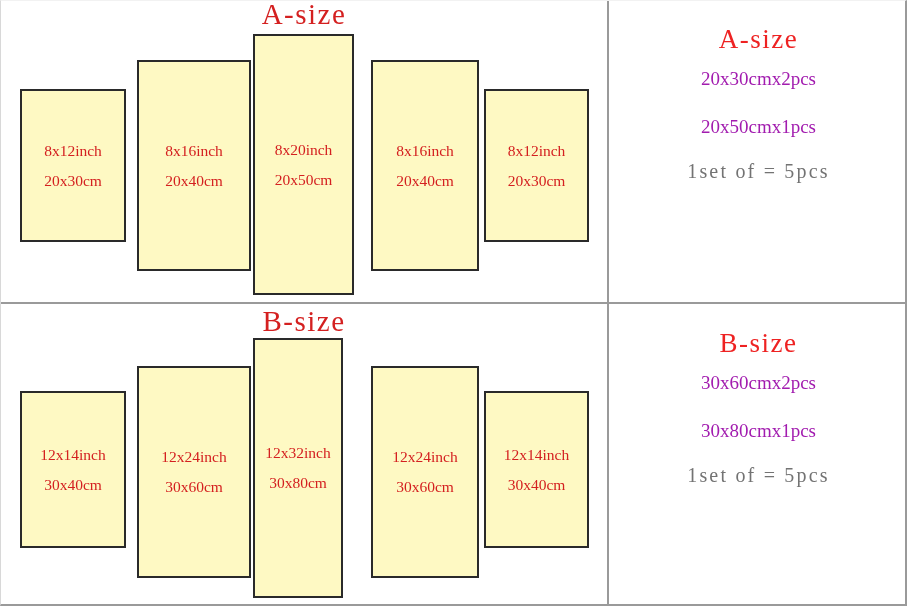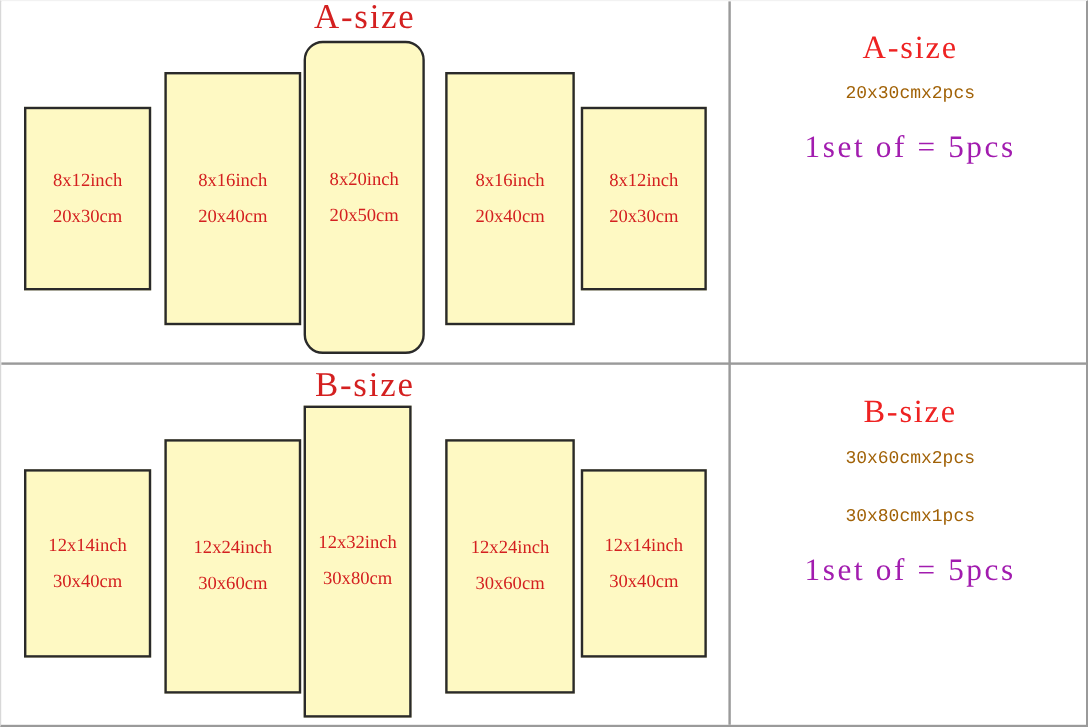--- a/index.html
+++ b/index.html
@@ -84,21 +84,21 @@
     font-family: "Liberation Serif", "DejaVu Serif", serif;
     font-size: 15.5px;
     line-height: 30px;
     white-space: nowrap;
     text-align: center;
   }
 
   
   .a1 { left: 19px;  top: 88px;  width: 106px; height: 153px; }
   .a2 { left: 136px; top: 59px;  width: 114px; height: 211px; }
-  .a3 { left: 252px; top: 33px;  width: 101px; height: 261px; border-radius: 16px; }
+  .a3 { left: 252px; top: 33px;  width: 101px; height: 261px; }
   .a4 { left: 370px; top: 59px;  width: 108px; height: 211px; }
   .a5 { left: 483px; top: 88px;  width: 105px; height: 153px; }
 
   
   .b1 { left: 19px;  top: 87px;  width: 106px; height: 157px; }
   .b2 { left: 136px; top: 62px;  width: 114px; height: 212px; }
   .b3 { left: 252px; top: 34px;  width: 90px; height: 260px; }
   .b4 { left: 370px; top: 62px;  width: 108px; height: 212px; }
   .b5 { left: 483px; top: 87px;  width: 105px; height: 157px; }
 
@@ -113,30 +113,30 @@
   }
   .summary-title {
     color: #ee2222;
     font-family: "Liberation Serif", "DejaVu Serif", serif;
     font-size: 27px;
     line-height: 32px;
     letter-spacing: 1.5px;
     white-space: nowrap;
   }
   .summary-line {
-    color: #a16207;
-    font-family: Liberation Mono, monospace;
-    font-size: 15px;
+    color: #a21caf;
+    font-family: Liberation Serif, serif;
+    font-size: 19px;
     line-height: 48px;
     white-space: nowrap;
   }
   .summary-total {
-    color: #a21caf;
-    font-family: "Liberation Serif", "DejaVu Serif", serif;
-    font-size: 26px;
+    color: #737373;
+    font-family: "Liberation Serif", "DejaVu Serif", serif;
+    font-size: 20px;
     line-height: 40px;
     white-space: nowrap;
     letter-spacing: 2.2px;
   }
   .summary-top    { top: 22px;  left: 608px; }
   .summary-bottom { top: 26px;  left: 608px; }
 
   
   .watermark {
     position: absolute;
@@ -192,20 +192,21 @@
     <div class="panel a5">
       <div class="panel-label">8x12inch</div>
       <div class="panel-label">20x30cm</div>
     </div>
 
   </div>
 
   <div class="summary summary-top">
     <div class="summary-title">A-size</div>
     <div class="summary-line">20x30cmx2pcs</div>
+    <div class="summary-line">20x50cmx1pcs</div>
     <div class="summary-total">1set of = 5pcs</div>
   </div>
 
   <div class="region region-left region-bottom">
 
     <div class="section-heading bottom-heading">B-size</div>
 
     <div class="panel b1">
       <div class="panel-label">12x14inch</div>
       <div class="panel-label">30x40cm</div>

